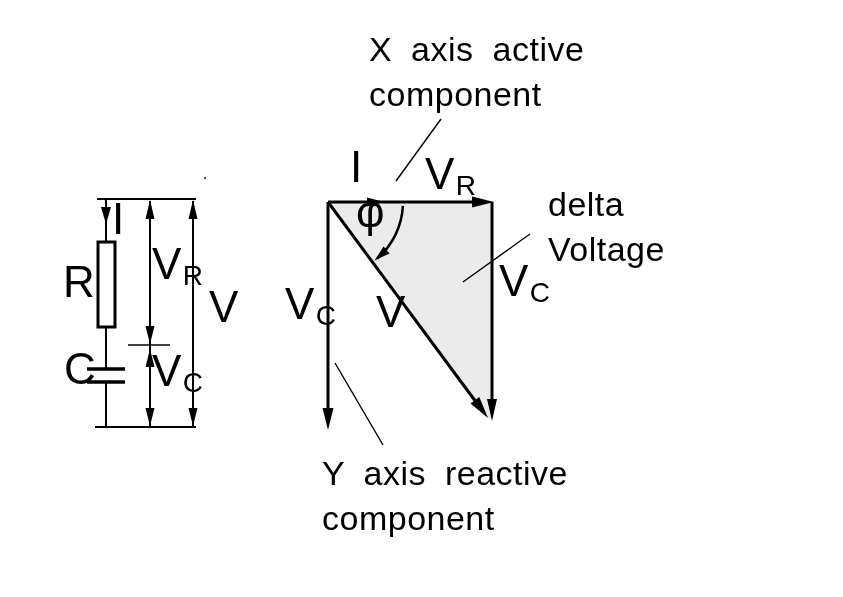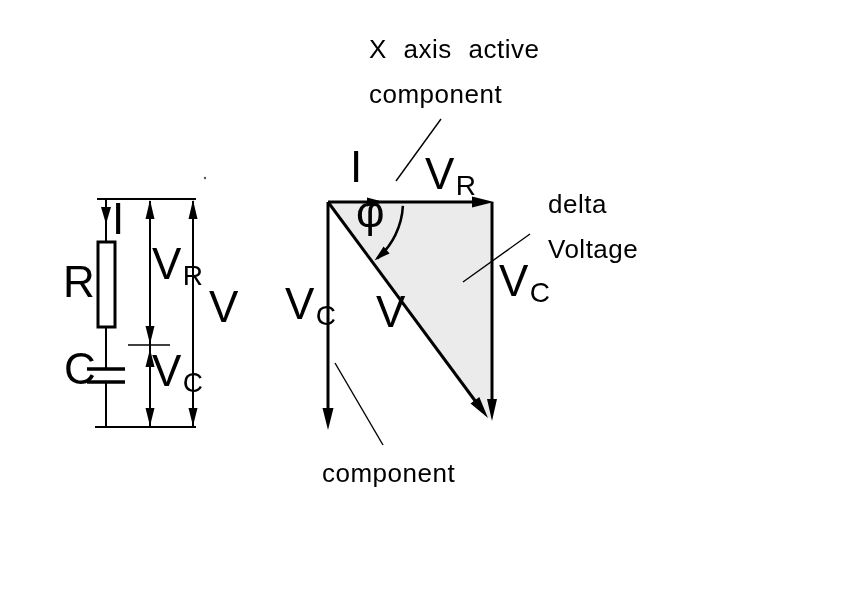--- a/index.html
+++ b/index.html
@@ -19,21 +19,21 @@
     white-space:nowrap;
     letter-spacing:0.5px;
   }
   .lbl .sub{
     font-size:28px;
     vertical-align:-6px;
     margin-left:1px;
   }
   .annotation{
     position:absolute;
-    font-size:26px;
+    font-size:34px;
     line-height:45px;
     white-space:nowrap;
     word-spacing:9px;
     letter-spacing:0.5px;
   }
 </style>
 </head>
 <body>
 
 <div class="stage">
@@ -126,16 +126,17 @@
     <div>X axis active</div>
     <div>component</div>
   </div>
 
   <div class="annotation" style="left:548px;top:182px;">
     <div>delta</div>
     <div>Voltage</div>
   </div>
 
   <div class="annotation" style="left:322px;top:451px;">
+    <div>Y axis reactive</div>
     <div>component</div>
   </div>
 
 </div>
 
 </body></html>

